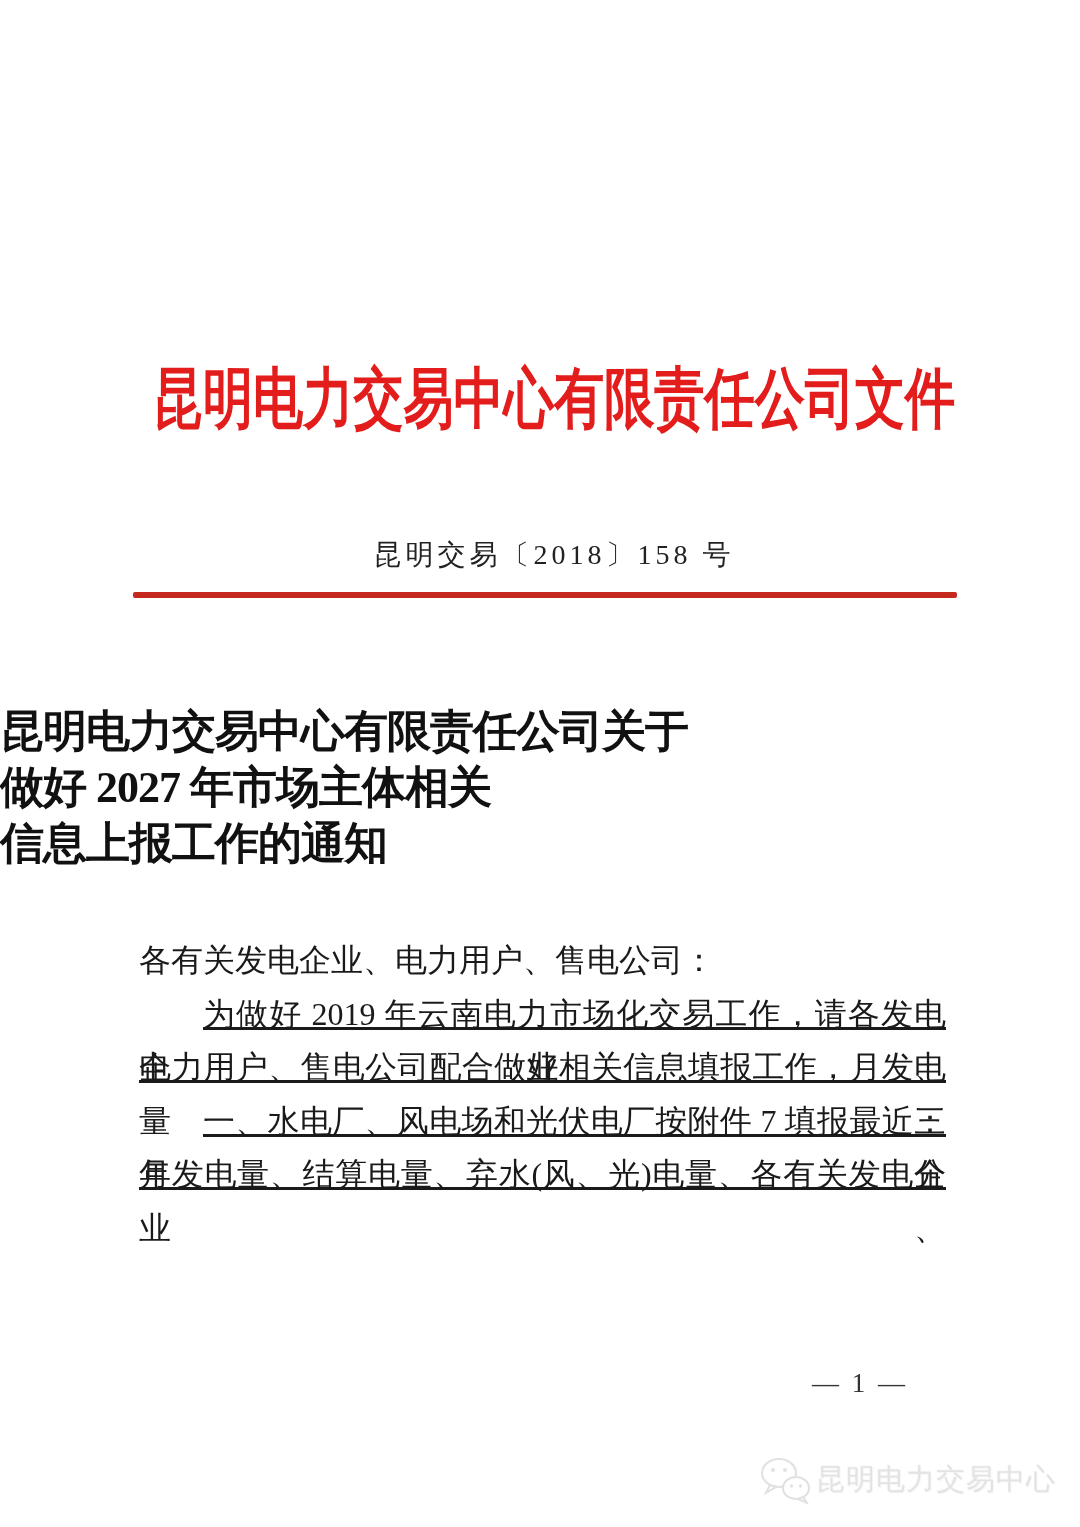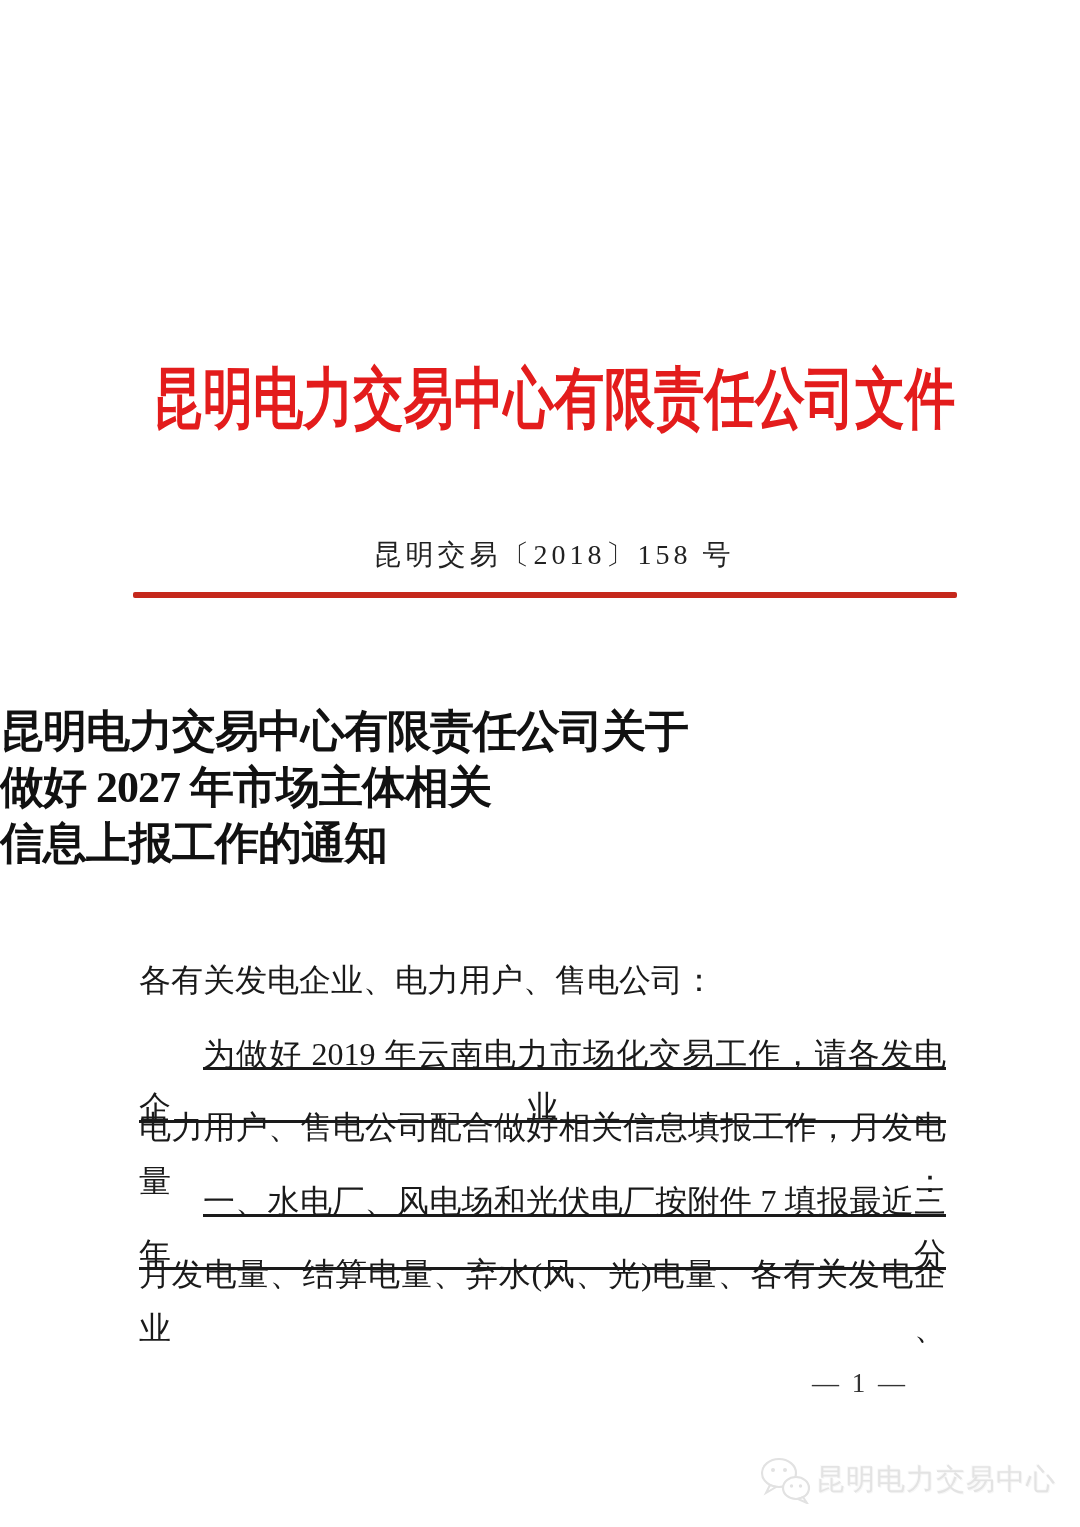--- a/index.html
+++ b/index.html
@@ -73,21 +73,20 @@
     top: 934px;
     left: 139px;
     width: 807px;
     font-size: 32px;
     color: var(--text-black, #1a1a1a);
   }
   .line {
     line-height: 53.5px;
     height: 53.5px;
     white-space: nowrap;
-    margin-top: 20px;
   }
   .line.justify {
     white-space: normal;
     text-align: justify;
     text-align-last: justify;
   }
   .line.indent {
     text-indent: 64px;
     text-decoration: underline;
   }

